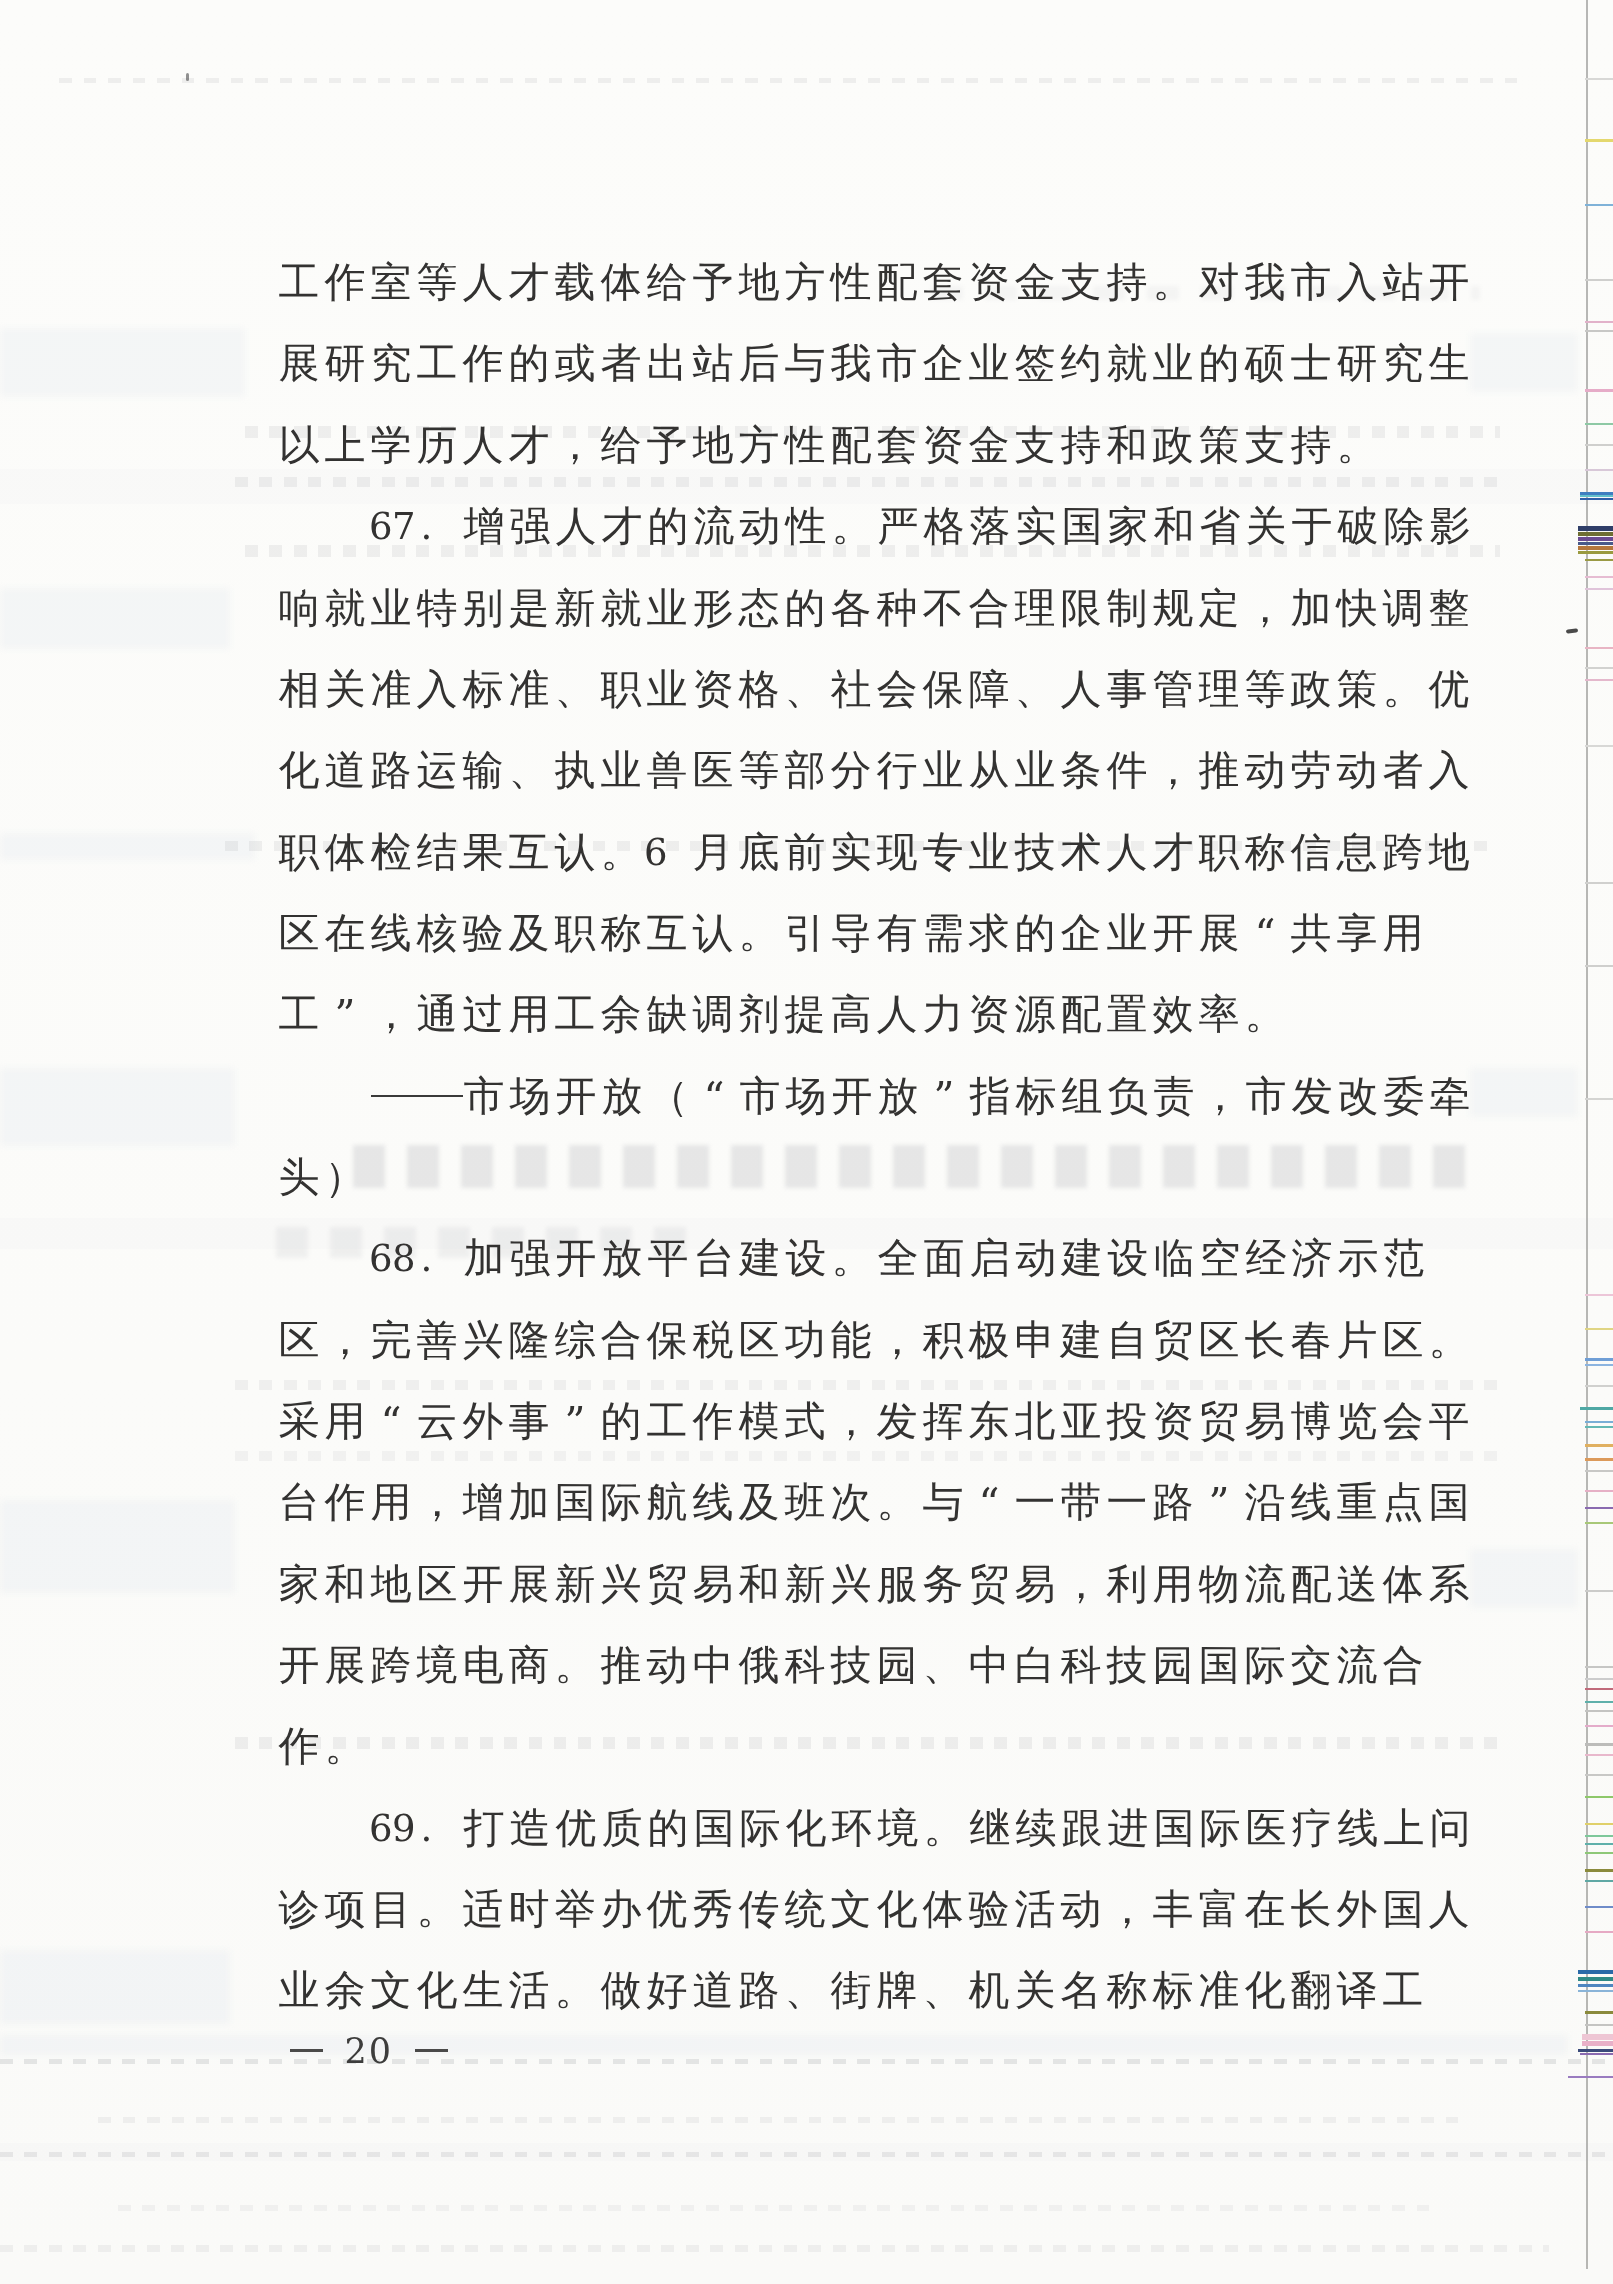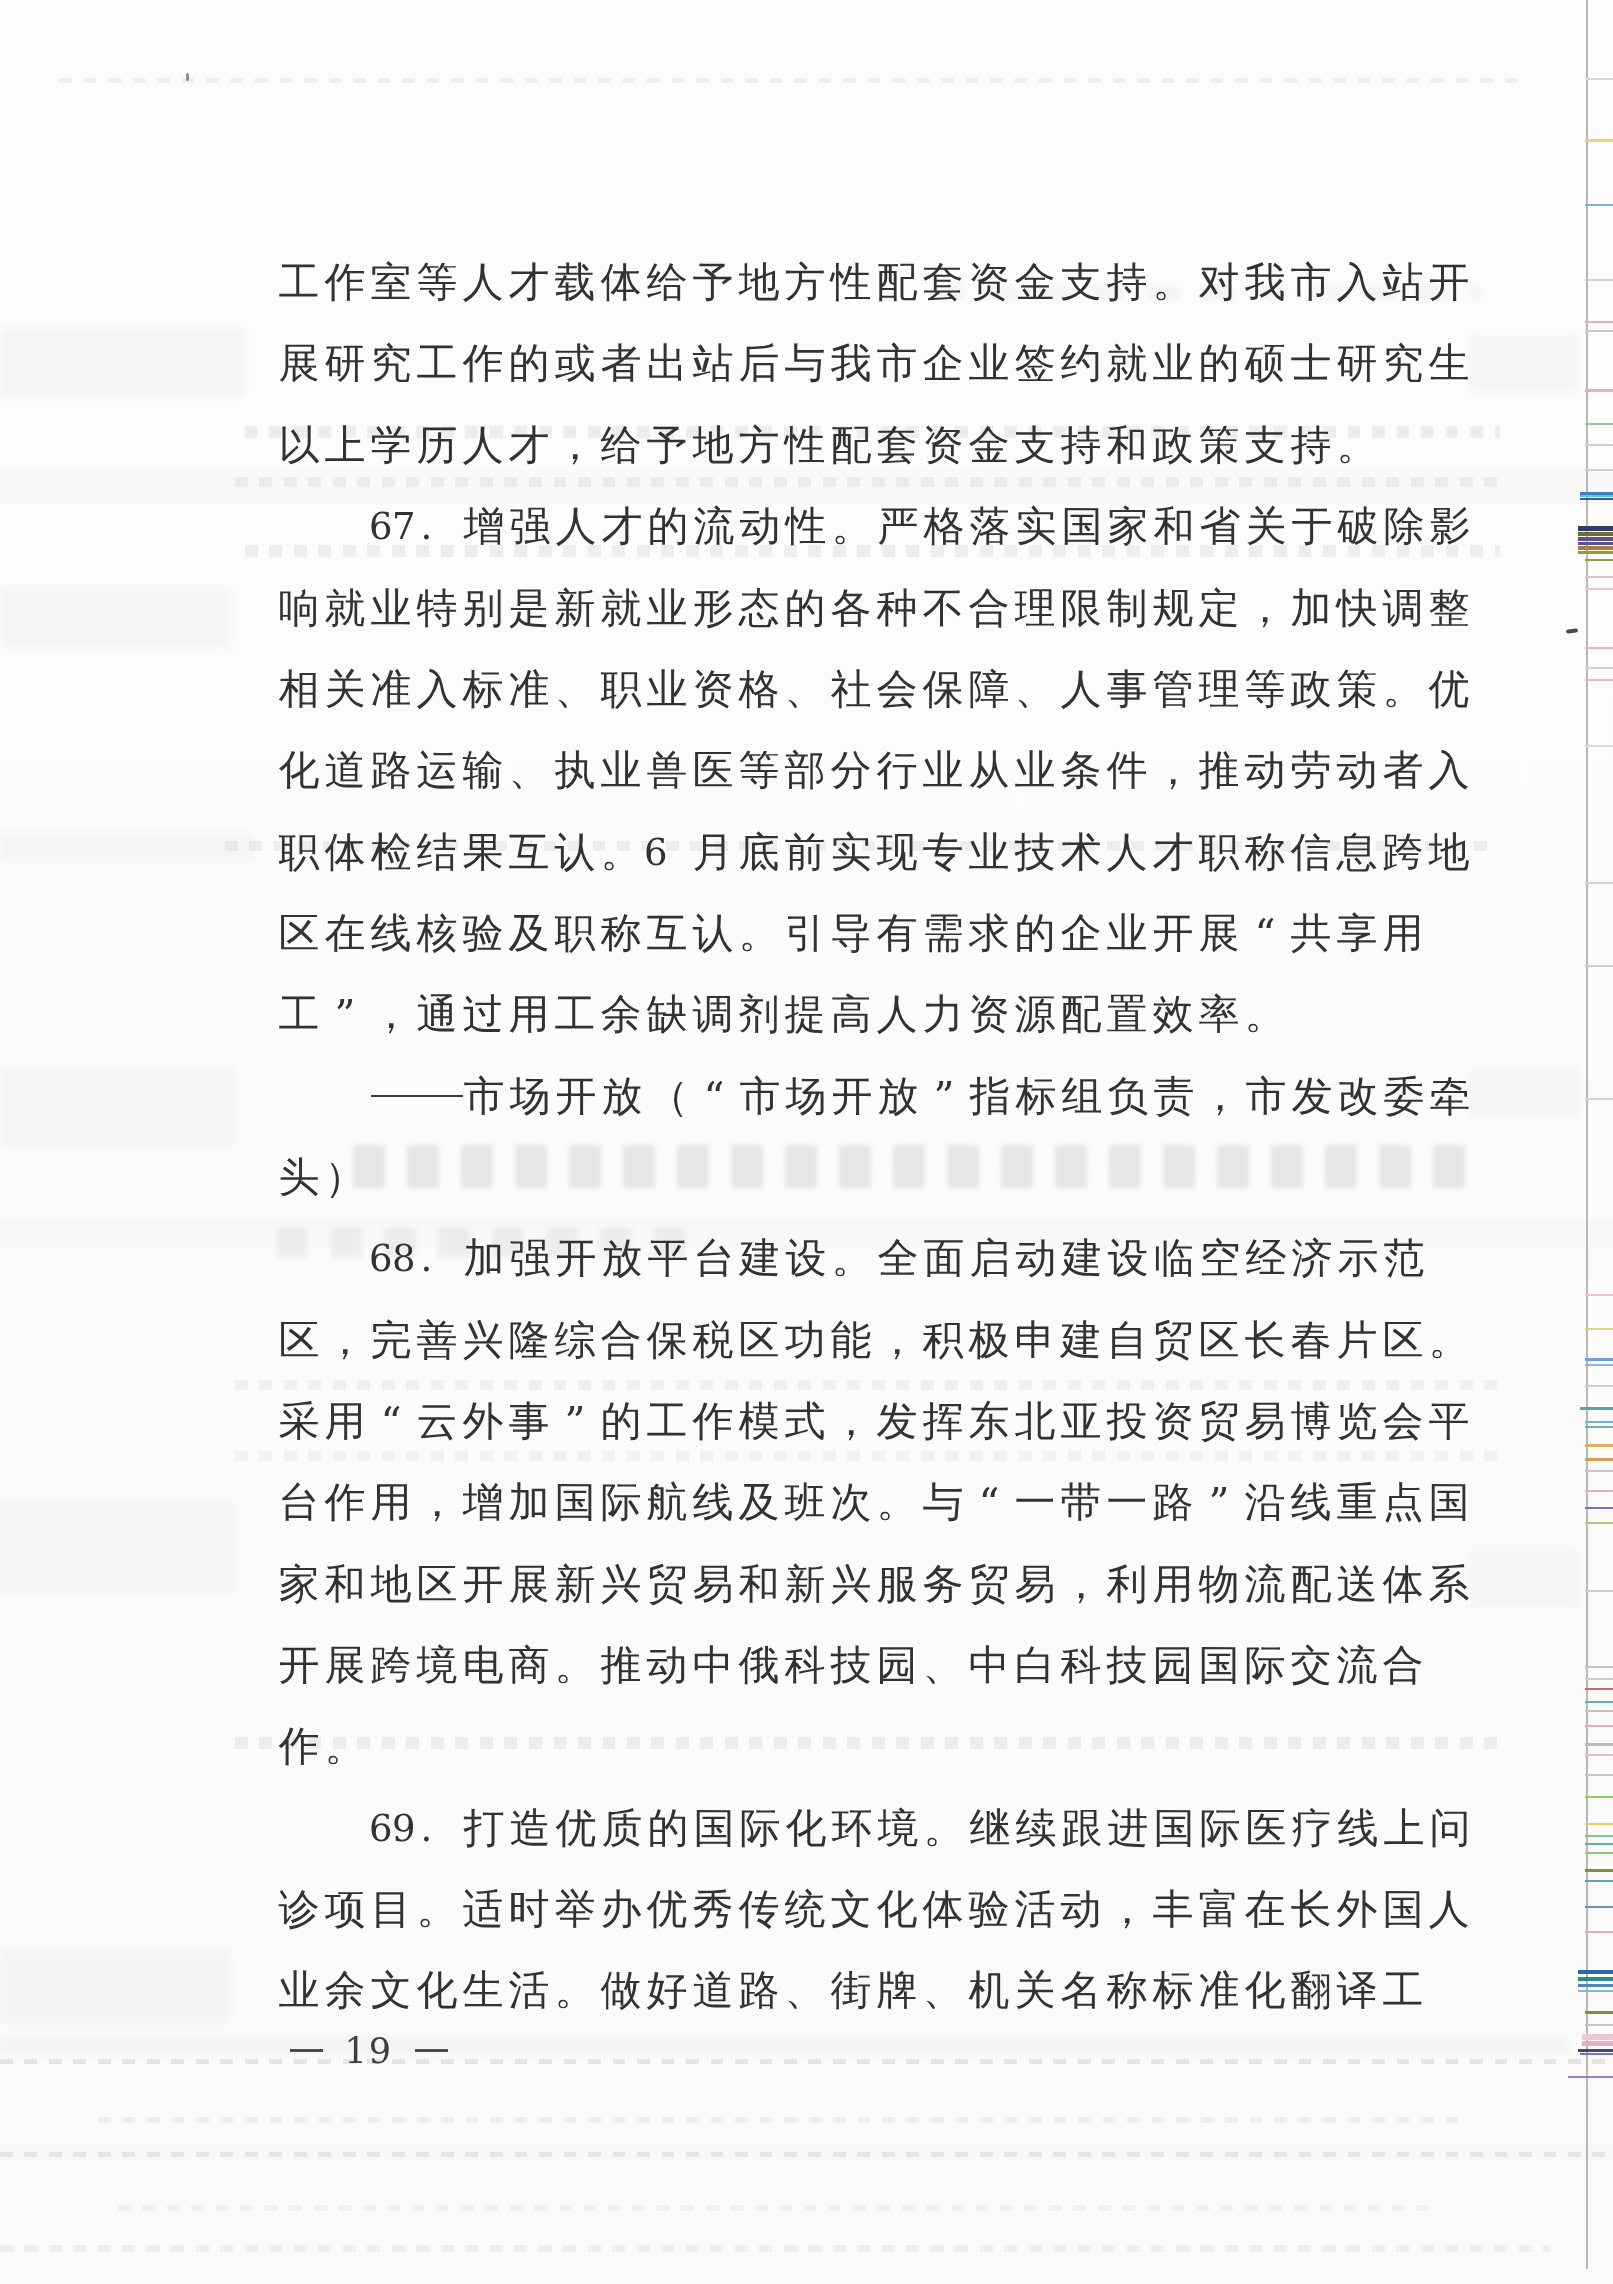--- a/index.html
+++ b/index.html
@@ -654,21 +654,21 @@
         <span class="c">准</span>
         <span class="c">化</span>
         <span class="c">翻</span>
         <span class="c">译</span>
         <span class="c">工</span>
       </div>
     </div>
 
   <div class="page-number">
     <span class="pn-dash"></span>
-    <span class="pn-num">19</span>
+    <span class="pn-num">20</span>
     <span class="pn-dash"></span>
   </div>
 
   <div class="edge-line"></div>
   <div id="edge-bands">
       <div class="band" style="left: 1585px; top: 78px; width: 28px; height: 2px; background: rgb(216, 216, 214);"></div>
       <div class="band" style="left: 1585px; top: 139px; width: 28px; height: 2.9px; background: rgb(228, 216, 110);"></div>
       <div class="band" style="left: 1585px; top: 204px; width: 28px; height: 2px; background: rgb(127, 178, 216);"></div>
       <div class="band" style="left: 1585px; top: 279px; width: 28px; height: 2px; background: rgb(207, 207, 205);"></div>
       <div class="band" style="left: 1585px; top: 321px; width: 28px; height: 2px; background: rgb(226, 178, 202);"></div>

